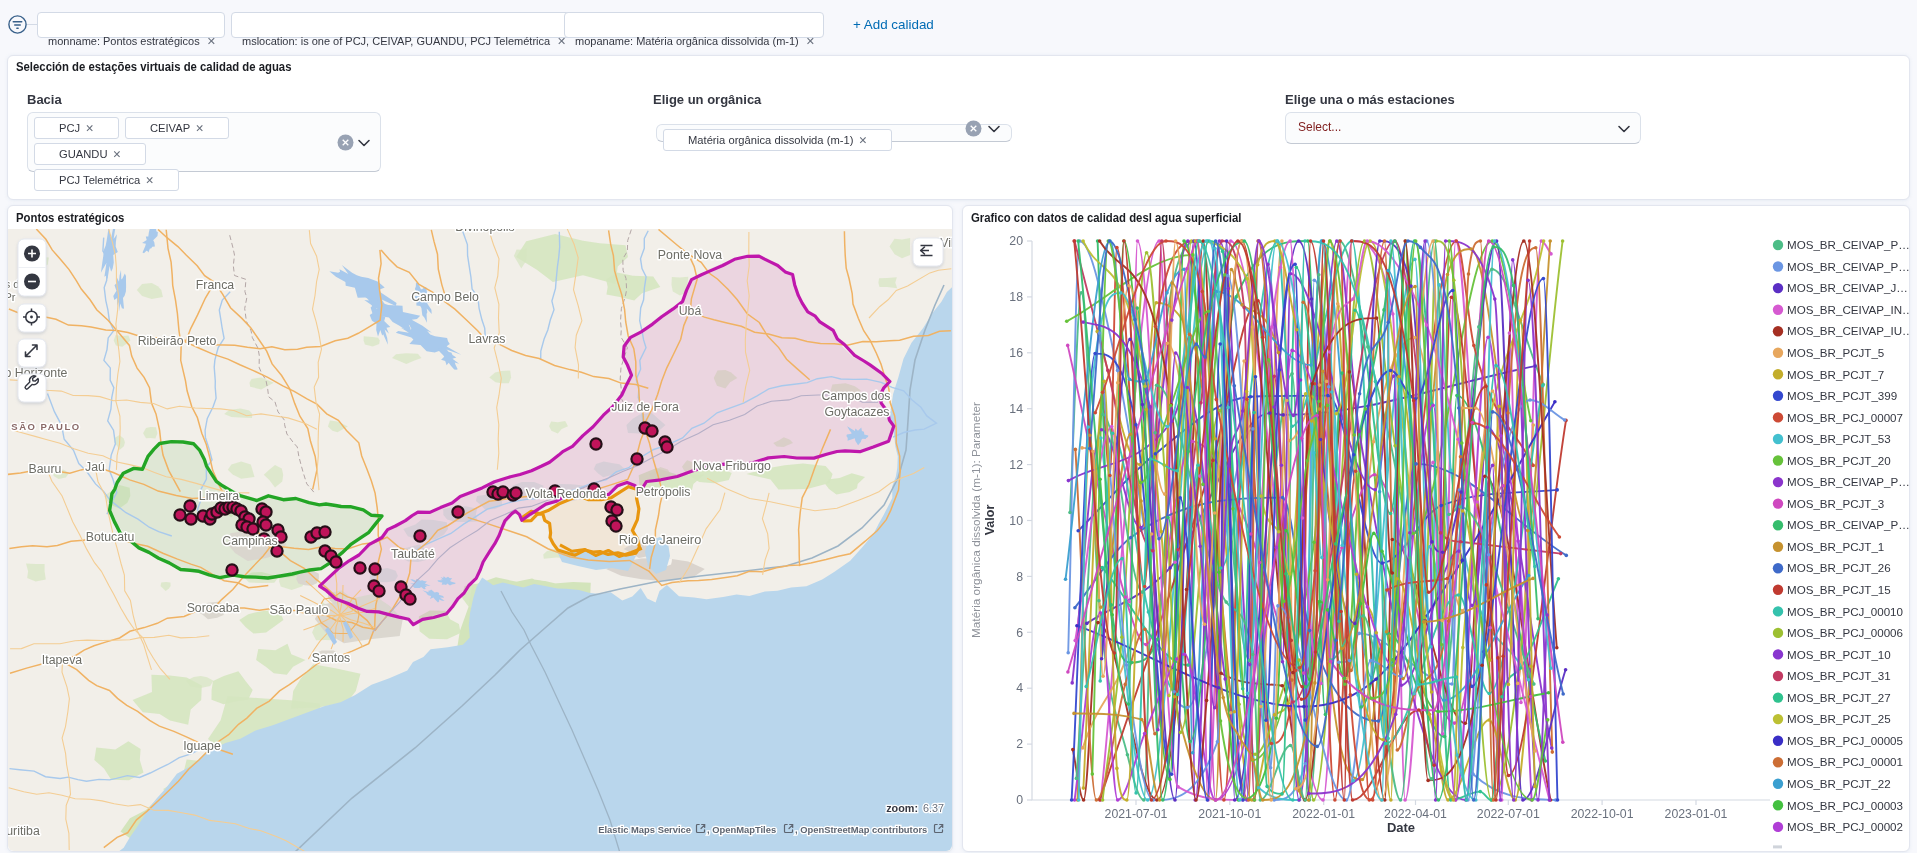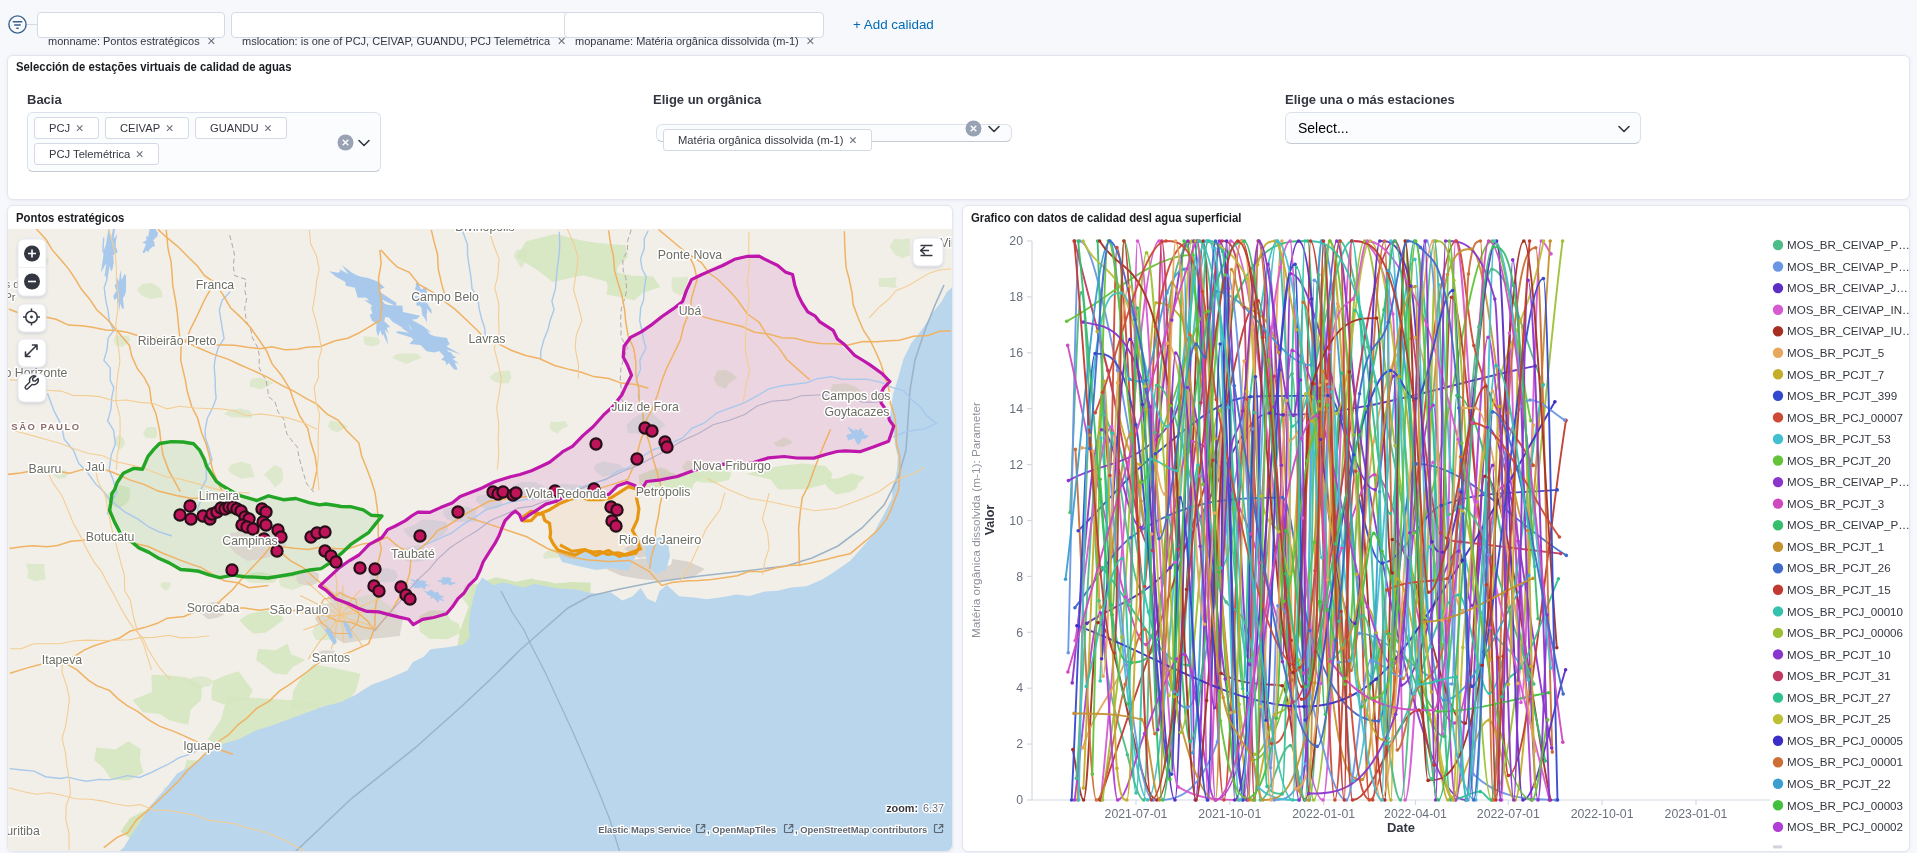--- a/index.html
+++ b/index.html
@@ -11,21 +11,21 @@
   transform:scaleX(.84); transform-origin:left center; white-space:nowrap; }
 .pill { position:absolute; top:12px; height:26px; background:#fff;
   border:1px solid #d3dae6; border-radius:4px; font-size:11px; color:#343741;
   line-height:24px; padding:16px 8px 0 10px; white-space:nowrap; }
 .pill .x { color:#69707d; font-size:11px; margin-left:7px; }
 .lbl { position:absolute; font-size:13px; font-weight:bold; color:#343741; }
 .combo { position:absolute; background:#fbfcfd; border:1px solid #dbe1ea;
   border-bottom-color:#c4cad4; border-radius:6px; }
 .tag { display:inline-block; background:#fff; border:1px solid #d3dae6;
   border-radius:3px; font-size:11.2px; color:#343741; line-height:20px;
-  padding:0 14px; margin:4px 0 0 6px; white-space:nowrap; }
+  padding:0 24px; margin:4px 0 0 6px; white-space:nowrap; }
 .tag .x { color:#69707d; font-size:10.5px; margin-left:5px; }
 </style></head>
 <body>
 <svg class="abs" style="left:8px;top:15px" width="19" height="19" viewBox="0 0 19 19">
     <circle cx="9.5" cy="9.5" r="8.6" fill="none" stroke="#38608a" stroke-width="1.4"></circle>
     <path d="M5.3 6.8h8.4M6.8 10h5.4M8.9 13.2h1.2" stroke="#38608a" stroke-width="1.6" fill="none" stroke-linecap="round"></path>
   </svg>
 <div class="abs" style="left:27px;top:24px;width:10px;height:1px;background:#d3dae6"></div>
 <span class="pill" style="left:37px">monname: Pontos estratégicos<span class="x">✕</span></span>
 <span class="pill" style="left:231px">mslocation: is one of PCJ, CEIVAP, GUANDU, PCJ Telemétrica<span class="x">✕</span></span>
@@ -48,21 +48,21 @@
   </svg>
 <div class="combo" style="left:656px;top:124px;width:356px;height:18px"><span class="tag">Matéria orgânica dissolvida (m-1)<span class="x">✕</span></span></div>
 <svg class="abs" style="left:965px;top:120px" width="17" height="17" viewBox="0 0 17 17">
     <circle cx="8.5" cy="8.5" r="8" fill="#98a2b3"></circle>
     <path d="M5.7 5.7l5.6 5.6M11.3 5.7l-5.6 5.6" stroke="#fff" stroke-width="1.3"></path>
   </svg>
 <svg class="abs" style="left:987px;top:122px" width="14" height="14" viewBox="0 0 14 14">
     <path d="M2 4.5l5 5 5-5" fill="none" stroke="#343741" stroke-width="1.6" stroke-linecap="round" stroke-linejoin="round"></path>
   </svg>
 <div class="combo" style="left:1285px;top:112px;width:356px;height:32px">
-    <span style="position:absolute;left:12px;top:7px;font-size:14px;color:#000000">Select...</span>
+    <span style="position:absolute;left:12px;top:7px;font-size:12px;color:#7f1d1d">Select...</span>
   </div>
 <svg class="abs" style="left:1617px;top:122px" width="14" height="14" viewBox="0 0 14 14">
     <path d="M2 4.5l5 5 5-5" fill="none" stroke="#343741" stroke-width="1.6" stroke-linecap="round" stroke-linejoin="round"></path>
   </svg>
 <div class="panel" style="left:7px;top:205px;width:946px;height:647px"></div>
 <div class="ptitle" style="left:16px;top:210px">Pontos estratégicos</div>
 <div class="abs" style="left:8px;top:229px;width:944px;height:622px;overflow:hidden;border-radius:0 0 6px 6px"><svg width="944" height="622" viewBox="0 0 944 622" font-family="Liberation Sans, sans-serif">
       <rect width="944" height="622" fill="#f2efe9"></rect>
       <polyline points="119.1,607.1 127.3,595.5 142.5,587.7 153.5,577.1 163.9,565.8 184.6,549.3 198.8,540.6 208.3,533.4 234.1,520.2 253.1,512.6 279.1,501.8 301.3,496.2 330.7,489.3 354.0,479.0 375.0,475.7 401.1,465.4 422.8,456.0 443.1,446.2 455.9,428.1 459.6,404.3 468.2,380.3 471.2,362.8 488.5,356.6 508.5,360.9 525.1,357.4 547.1,362.5 565.2,360.9 582.4,361.7" fill="none" stroke="#cfe2b6" stroke-width="16" opacity="0.9"></polyline>
       <polygon points="327.8,510.0 314.1,524.4 300.0,535.5 281.4,543.7 253.7,558.4 238.1,537.1 218.7,526.7 200.0,510.0 212.6,491.3 219.5,467.1 256.3,469.4 283.0,471.3 311.7,474.6 314.8,495.4" fill="#d5e6c0" opacity="0.9"></polygon>

